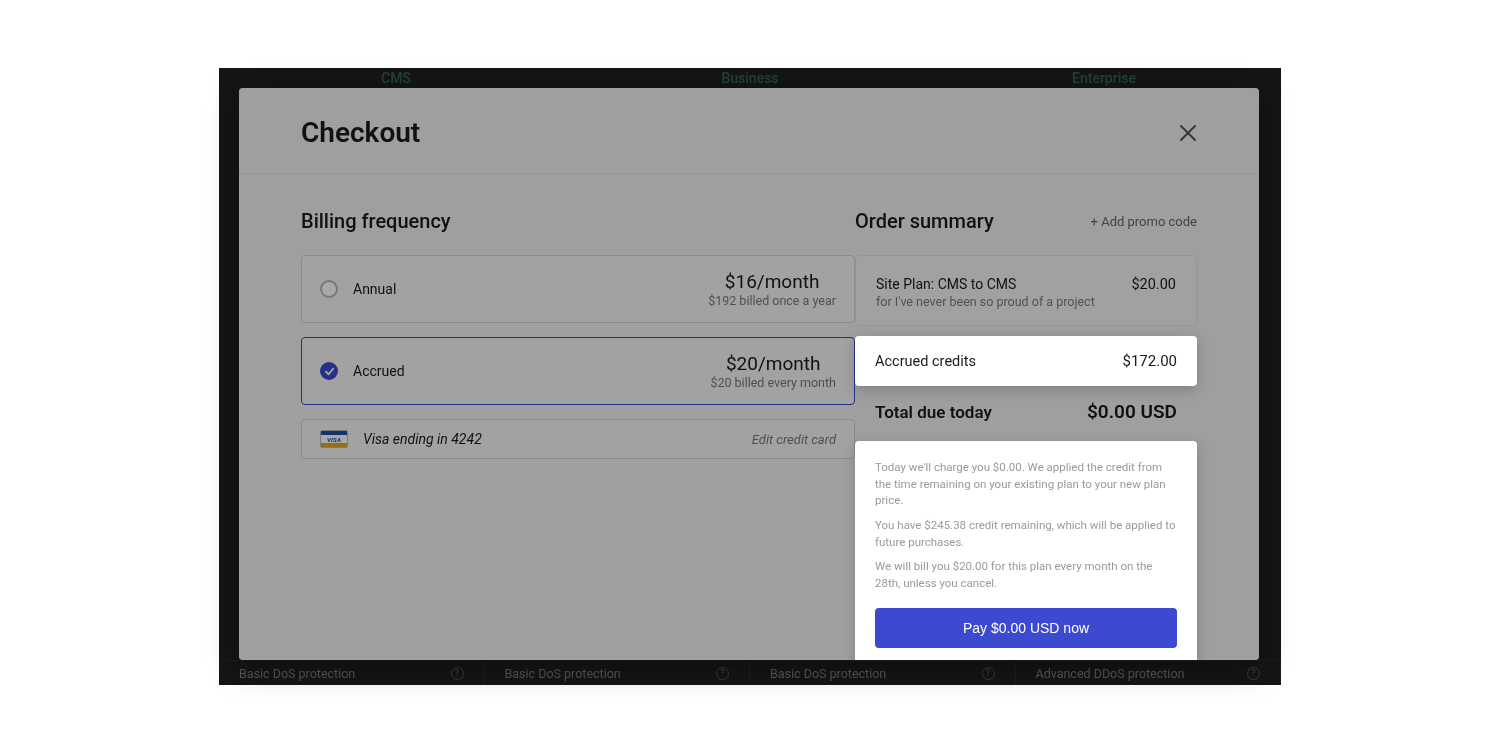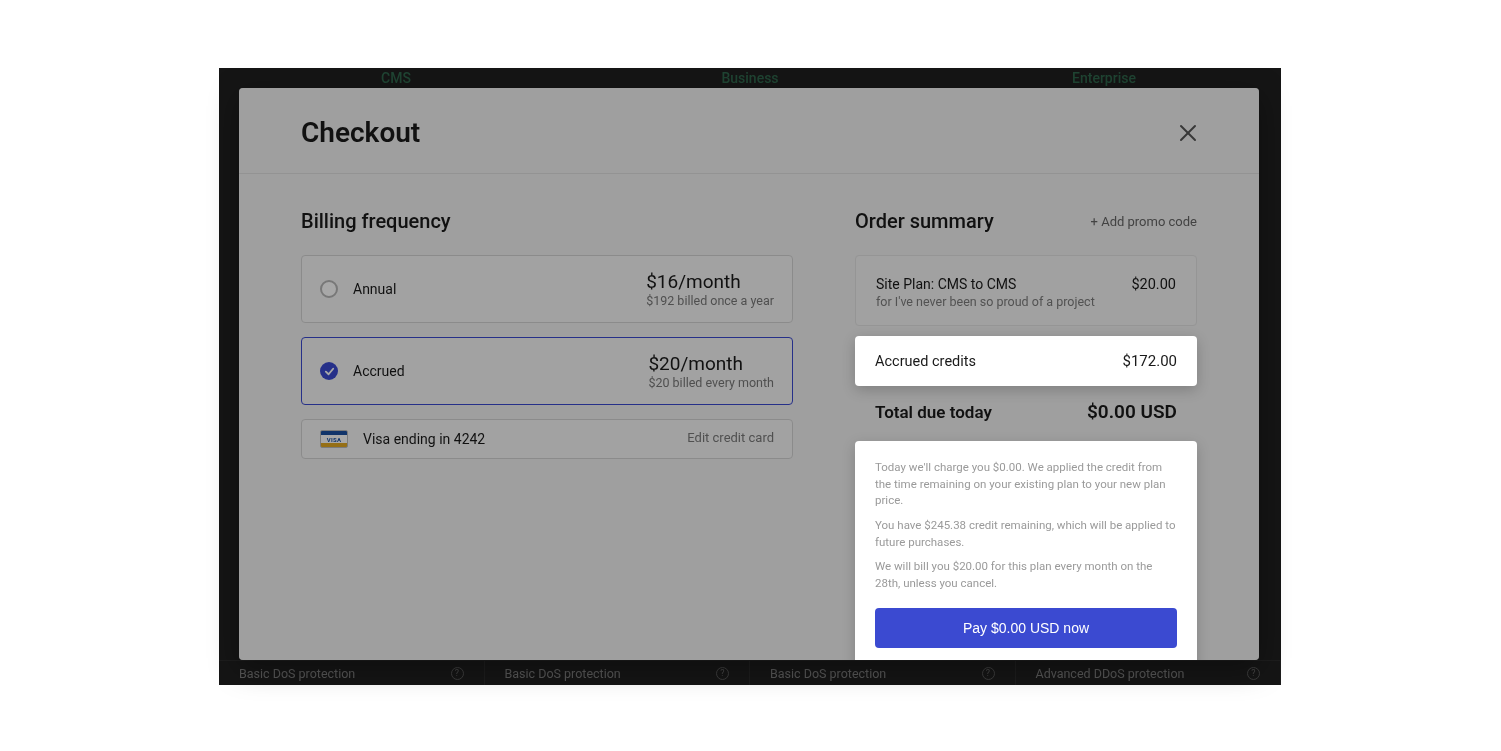--- a/index.html
+++ b/index.html
@@ -83,21 +83,20 @@
       cursor: pointer;
     }
     .close-btn svg {
       width: 100%;
       height: 100%;
       display: block;
     }
     .modal-body {
       display: flex;
       padding: 35px 62px 30px 62px;
-      gap: 62px;
     }
     .left-col {
       flex: 1;
     }
     .right-col {
       width: 342px;
     }
     .section-title {
       font-size: 20px;
       font-weight: 500;
@@ -156,21 +155,21 @@
     .radio-checked svg {
       width: 11px;
       height: 11px;
       display: block;
     }
     .billing-name {
       font-size: 14px;
       color: #1a1a1a;
     }
     .billing-right {
-      text-align: left;
+      text-align: center;
     }
     .billing-price {
       font-size: 19px;
       color: #1a1a1a;
     }
     .billing-sub {
       font-size: 12.5px;
       color: #797979;
     }
     .payment-section-title {
@@ -179,21 +178,23 @@
       color: #1a1a1a;
       margin-top: 36px;
       margin-bottom: 22px;
     }
     .payment-card {
       border: 1px solid #d4d4d4;
       background: #f6f6f6;
       border-radius: 4px;
       padding: 10px 18px;
       display: flex;
-      justify-content: space-between;
+      align-items: center;
+      justify-content: space-between;
+      font-style: italic;
     }
     .payment-left {
       display: flex;
       align-items: center;
       gap: 15px;
     }
     .visa-badge {
       width: 28px;
       height: 18px;
       background: linear-gradient(to bottom, #1a50a1 0%, #1a50a1 25%, #fff 25%, #fff 75%, #e3a922 75%, #e3a922 100%);

